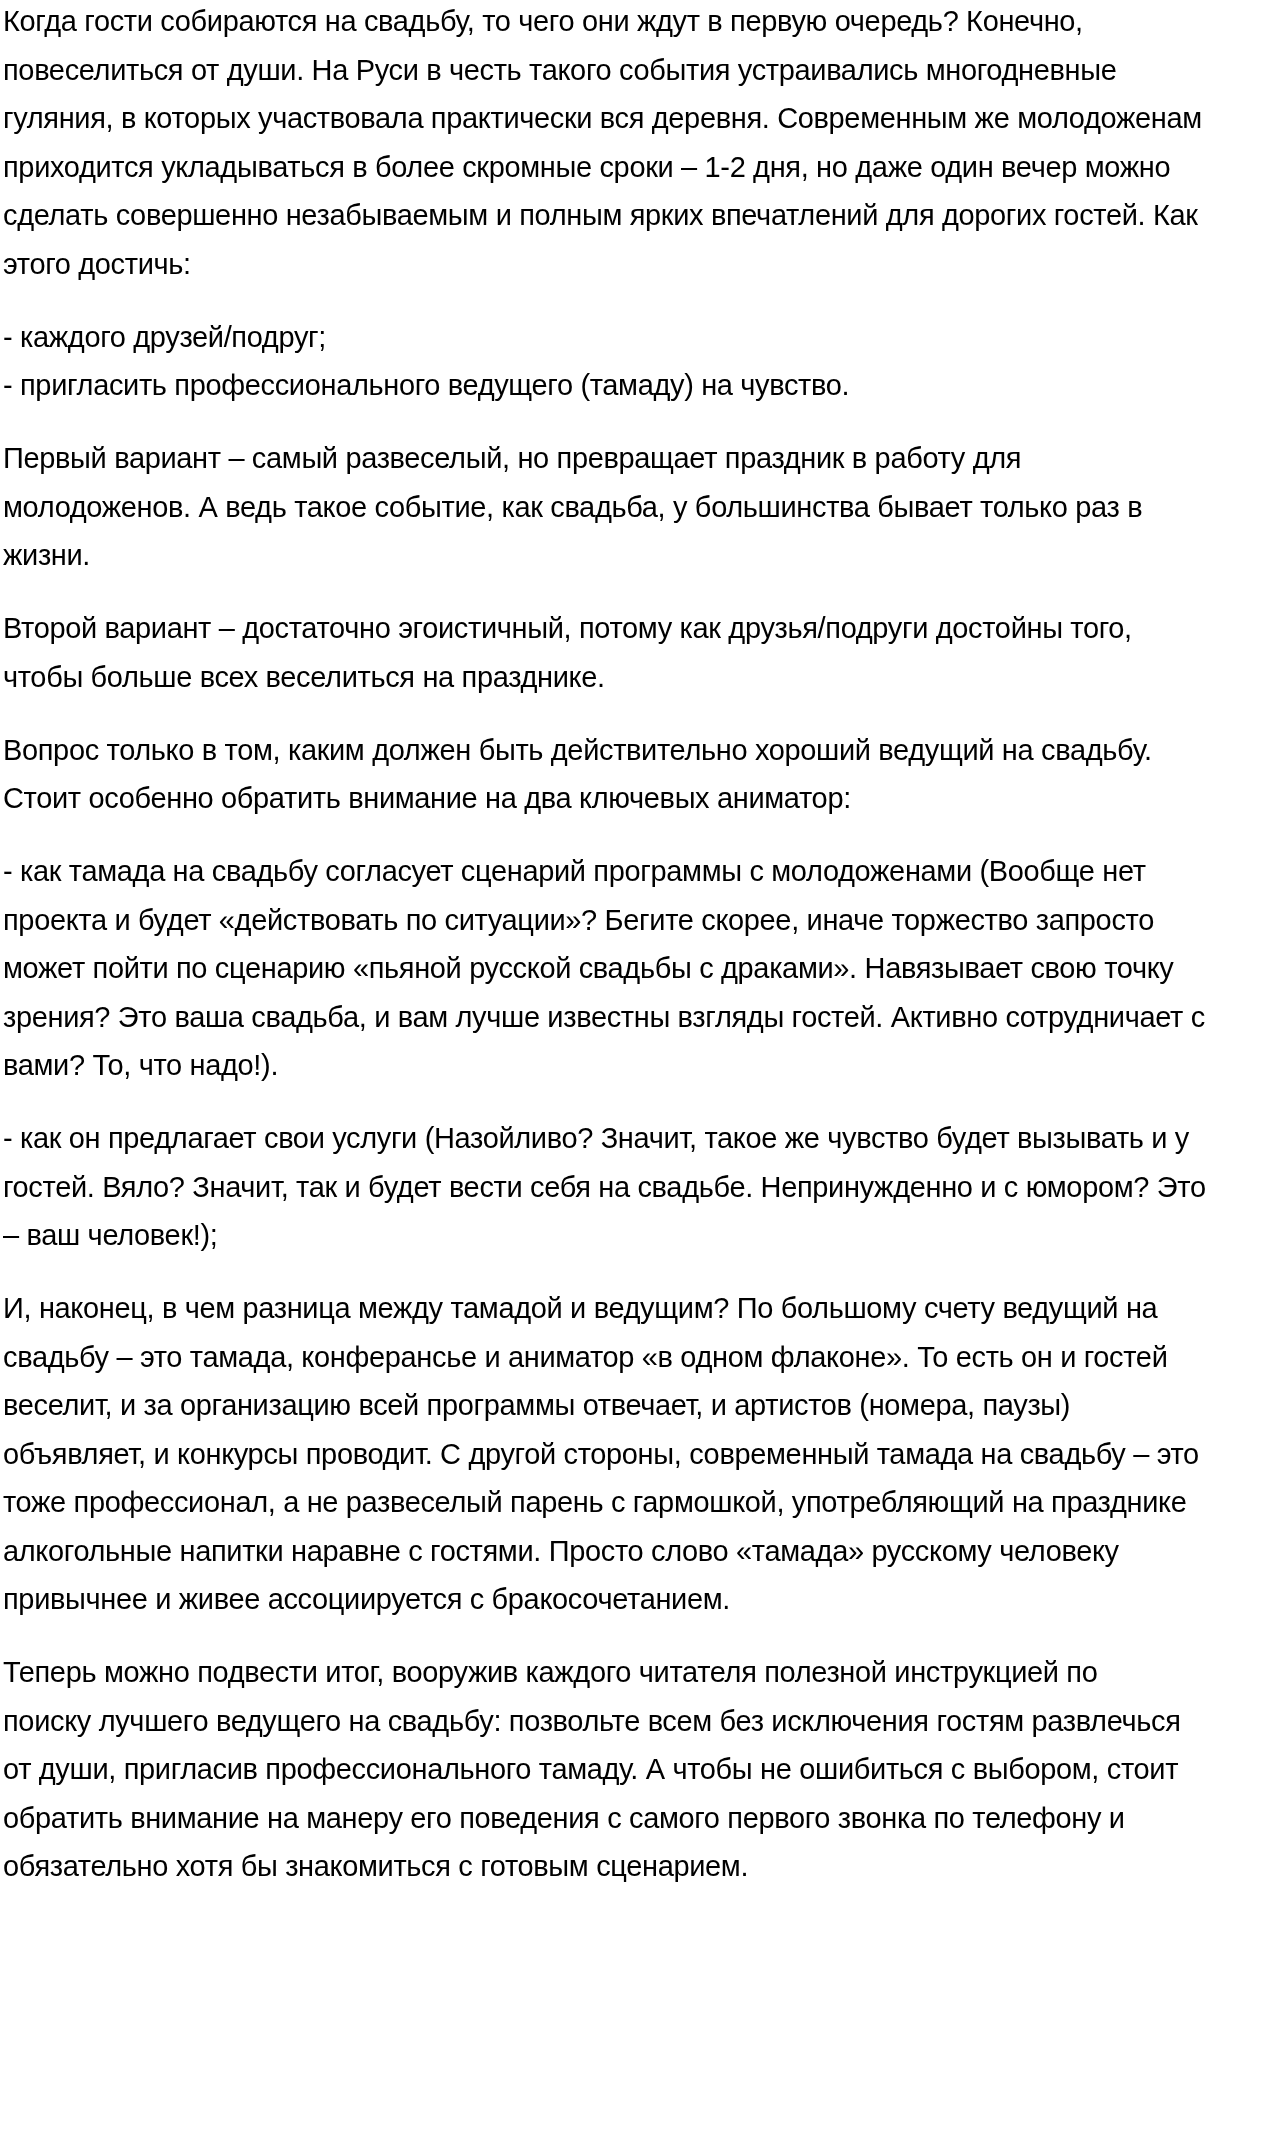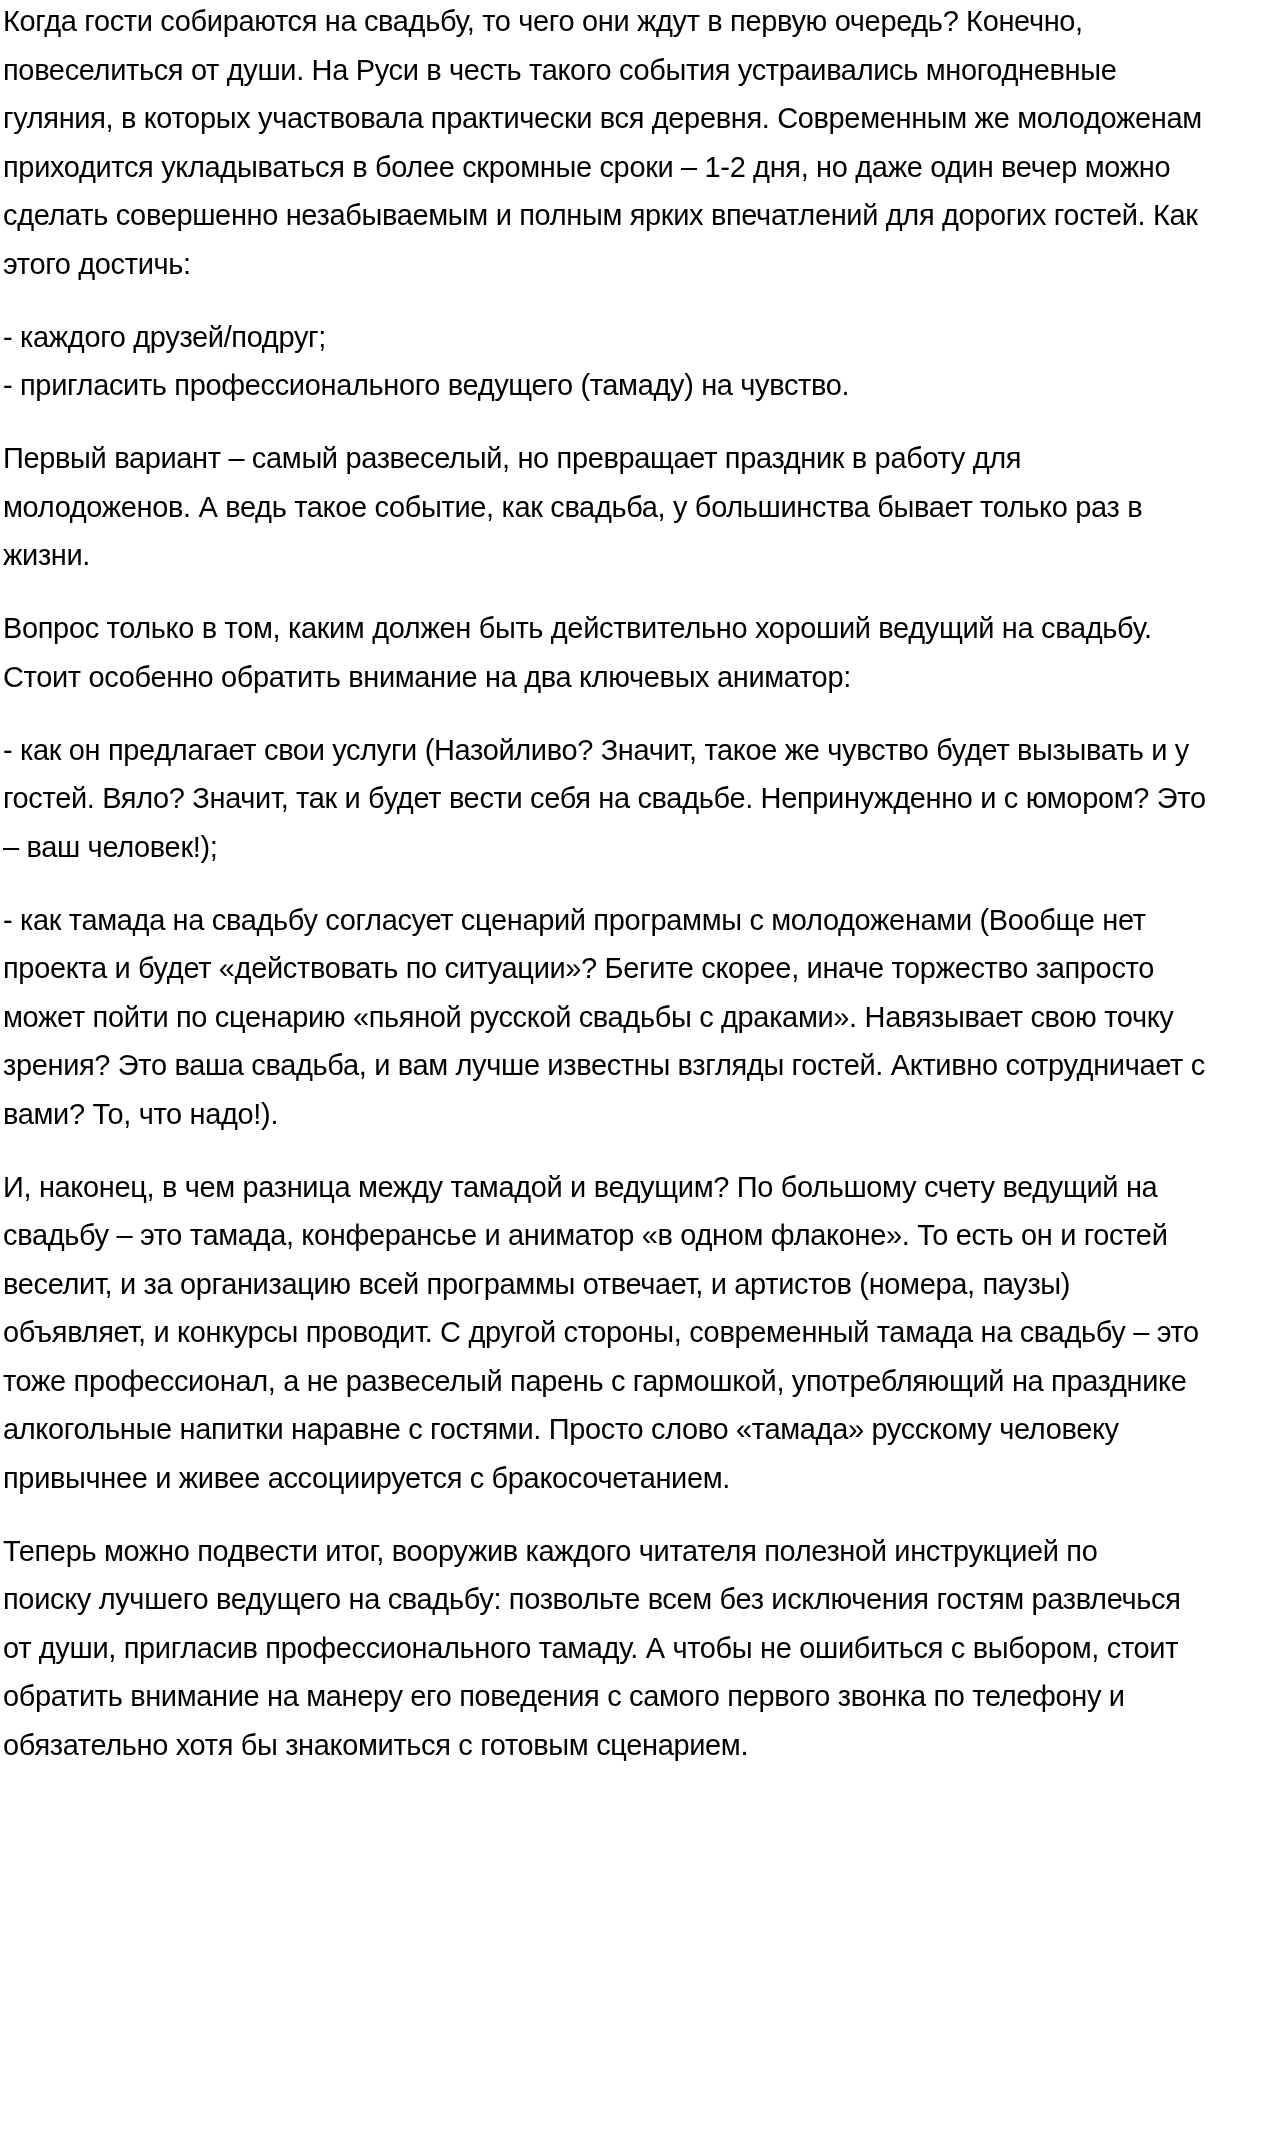--- a/index.html
+++ b/index.html
@@ -44,30 +44,32 @@
 этого достичь:</p>
 
   <div class="list">
     <div class="list-item">- каждого друзей/подруг;</div>
     <div class="list-item">- пригласить профессионального ведущего (тамаду) на чувство.</div>
   </div>
 
   <p class="para">Первый вариант – самый развеселый, но превращает праздник в работу для
 молодоженов. А ведь такое событие, как свадьба, у большинства бывает только раз в
 жизни.</p>
+  <p class="para">Второй вариант – достаточно эгоистичный, потому как друзья/подруги достойны того,
+чтобы больше всех веселиться на празднике.</p>
   <p class="para">Вопрос только в том, каким должен быть действительно хороший ведущий на свадьбу.
 Стоит особенно обратить внимание на два ключевых аниматор:</p>
-  <p class="para">- как он предлагает свои услуги (Назойливо? Значит, такое же чувство будет вызывать и у
-гостей. Вяло? Значит, так и будет вести себя на свадьбе. Непринужденно и с юмором? Это
-– ваш человек!);</p>
   <p class="para">- как тамада на свадьбу согласует сценарий программы с молодоженами (Вообще нет
 проекта и будет «действовать по ситуации»? Бегите скорее, иначе торжество запросто
 может пойти по сценарию «пьяной русской свадьбы с драками». Навязывает свою точку
 зрения? Это ваша свадьба, и вам лучше известны взгляды гостей. Активно сотрудничает с
 вами? То, что надо!).</p>
+  <p class="para">- как он предлагает свои услуги (Назойливо? Значит, такое же чувство будет вызывать и у
+гостей. Вяло? Значит, так и будет вести себя на свадьбе. Непринужденно и с юмором? Это
+– ваш человек!);</p>
   <p class="para">И, наконец, в чем разница между тамадой и ведущим? По большому счету ведущий на
 свадьбу – это тамада, конферансье и аниматор «в одном флаконе». То есть он и гостей
 веселит, и за организацию всей программы отвечает, и артистов (номера, паузы)
 объявляет, и конкурсы проводит. С другой стороны, современный тамада на свадьбу – это
 тоже профессионал, а не развеселый парень с гармошкой, употребляющий на празднике
 алкогольные напитки наравне с гостями. Просто слово «тамада» русскому человеку
 привычнее и живее ассоциируется с бракосочетанием.</p>
   <p class="para">Теперь можно подвести итог, вооружив каждого читателя полезной инструкцией по
 поиску лучшего ведущего на свадьбу: позвольте всем без исключения гостям развлечься
 от души, пригласив профессионального тамаду. А чтобы не ошибиться с выбором, стоит

